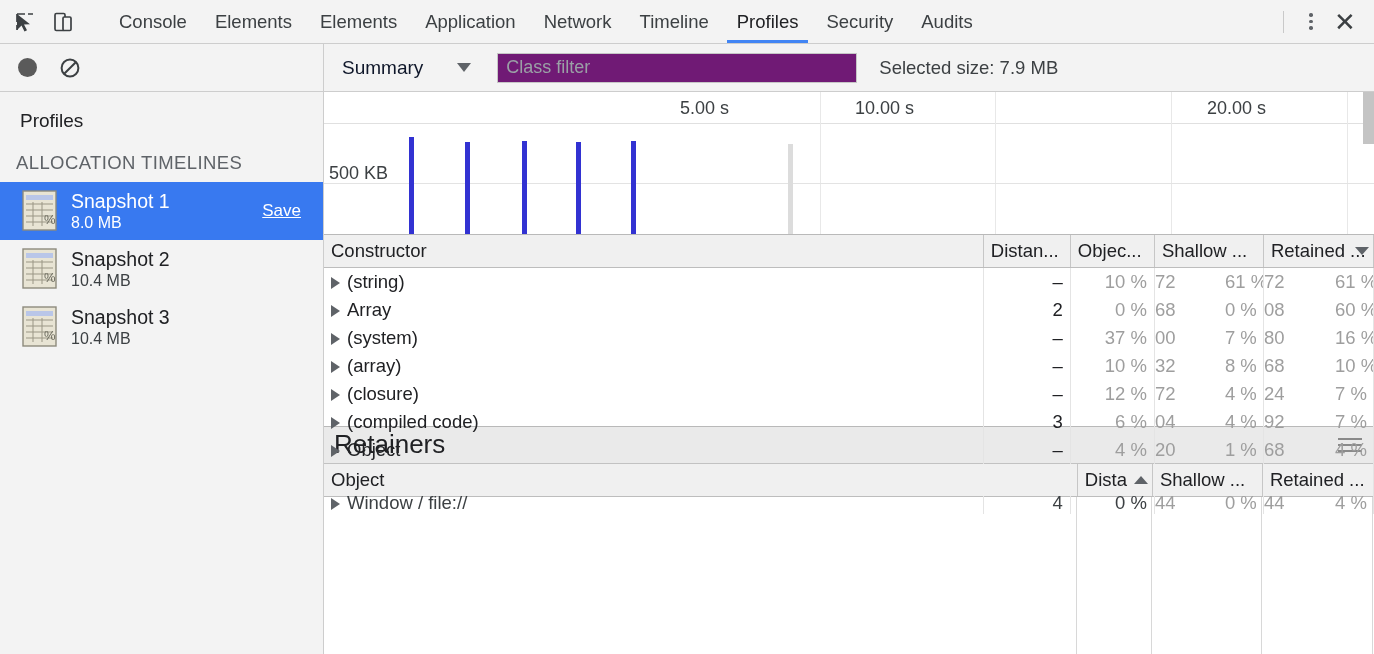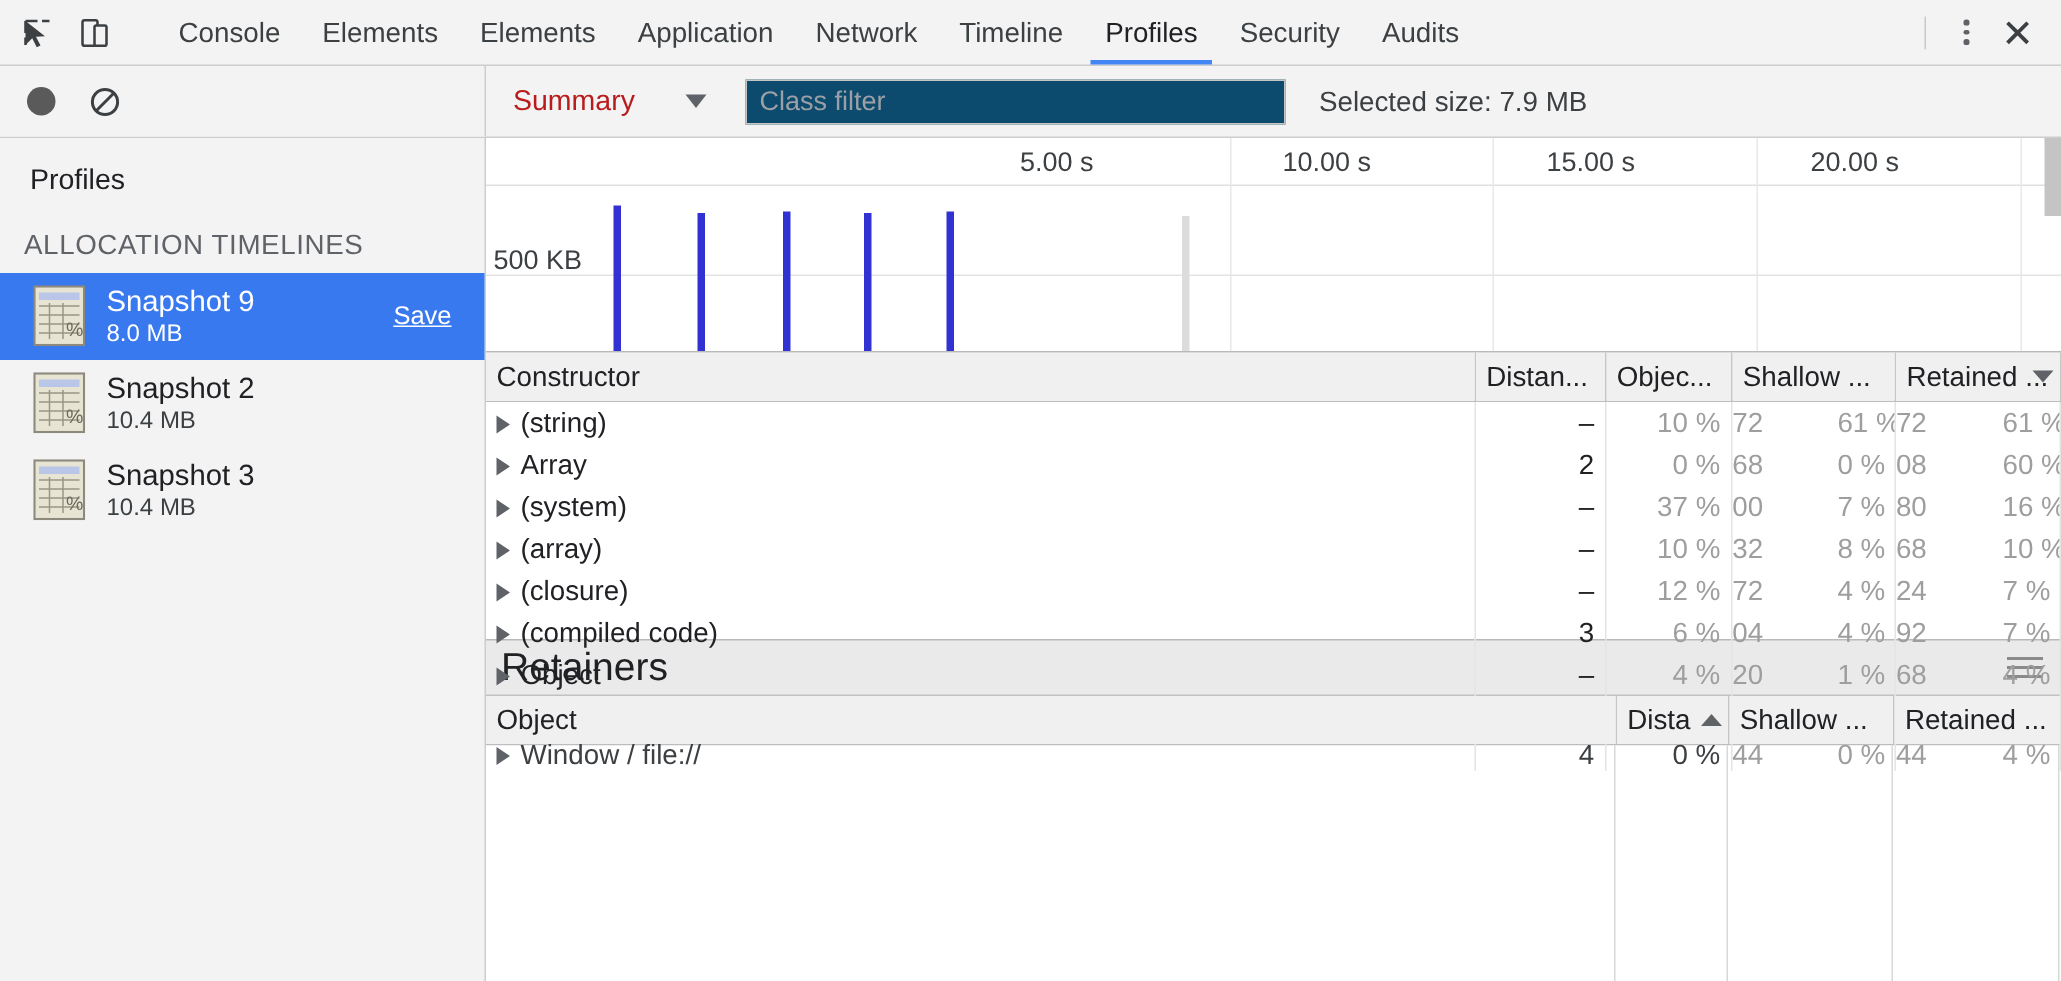--- a/index.html
+++ b/index.html
@@ -41,25 +41,25 @@
   
   .row2 { height:48px; min-height:48px; display:flex; background:#f3f3f3;
           border-bottom:1px solid #cdcdcd; }
   .row2-left { width:324px; min-width:324px; display:flex; align-items:center;
                gap:22px; padding-left:18px; border-right:1px solid #cdcdcd;
                background:#f3f3f3; }
   .rec-dot { width:19px; height:19px; border-radius:50%; background:#5a5a5a; cursor:pointer; }
   .clear-ico { width:22px; height:22px; cursor:pointer; }
   .row2-right { flex:1; display:flex; align-items:center; gap:0; padding-left:18px; }
   .sumsel { display:flex; align-items:center; gap:34px; cursor:pointer; padding-right:10px; }
-  .sumsel .lbl { font-size:19px; color:#b91c1c; }
+  .sumsel .lbl { font-size:19px; color:#0f172a; }
   .caret { width:0;height:0;border-left:7px solid transparent;border-right:7px solid transparent;
            border-top:9px solid #5f6368; }
   .classfilter {
-    width:360px; height:30px; margin-left:16px; background:#0c4a6e;
+    width:360px; height:30px; margin-left:16px; background:#701a75;
     border:1px solid #c6c6c6; font-size:18px; color:#9aa0a6; padding:0 8px;
     font-family:"Liberation Sans", sans-serif;
   }
   .classfilter::placeholder { color:#9aa0a6; }
   .selsize { font-size:18.5px; color:#3c4043; margin-left:22px; white-space:nowrap; }
 
   
   .body { flex:1; display:flex; min-height:0; }
 
   
@@ -218,21 +218,21 @@
                 <line x1="4" y1="20" x2="31" y2="20"></line>
               <line x1="4" y1="26" x2="31" y2="26"></line>
                 <line x1="4" y1="32" x2="31" y2="32"></line>
               <line x1="11" y1="12" x2="11" y2="36"></line>
                 <line x1="20" y1="12" x2="20" y2="36"></line>
             </g>
             <text x="22" y="34" font-size="13" fill="#6b6a5e" font-family="Liberation Sans, sans-serif">%</text>
           </svg>
         </div>
         <div class="snap-text">
-          <span class="snap-name">Snapshot 9</span>
+          <span class="snap-name">Snapshot 1</span>
           <span class="snap-size">8.0 MB</span>
         </div>
         <span class="snap-save">Save</span>
       </div>
 
       <div class="snap">
         <div class="snap-ico">
           <svg width="36" height="42" viewBox="0 0 36 42">
             <rect x="1" y="1" width="33" height="39" fill="#e8e4d4" stroke="#8d8a7d" stroke-width="1.4"></rect>
             <rect x="4" y="5" width="27" height="5" fill="#b9c6e8"></rect>
@@ -281,21 +281,20 @@
       <div class="overview">
         <div class="ov-axis"></div>
 
         <div class="ov-vline" style="left:496px;"></div>
         <div class="ov-vline" style="left:671px;"></div>
         <div class="ov-vline" style="left:847px;"></div>
         <div class="ov-vline" style="left:1023px;"></div>
 
         <div class="ov-tick" style="left:356px;width:140px;">5.00 s</div>
         <div class="ov-tick" style="left:531px;width:140px;">10.00 s</div>
-        <div class="ov-tick" style="left:707px;width:140px;">15.00 s</div>
         <div class="ov-tick" style="left:883px;width:140px;">20.00 s</div>
 
         <div class="ov-plot">
           <div class="ov-hline" style="top:59px;"></div>
           <div class="ov-ylabel" style="left:5px;top:39px;">500 KB</div>
 
           <div class="ov-bar" style="left:85px;height:97px;background:#3232d2;"></div>
           <div class="ov-bar" style="left:141px;height:92px;background:#3232d2;"></div>
           <div class="ov-bar" style="left:198px;height:93px;background:#3232d2;"></div>
           <div class="ov-bar" style="left:252px;height:92px;background:#3232d2;"></div>

